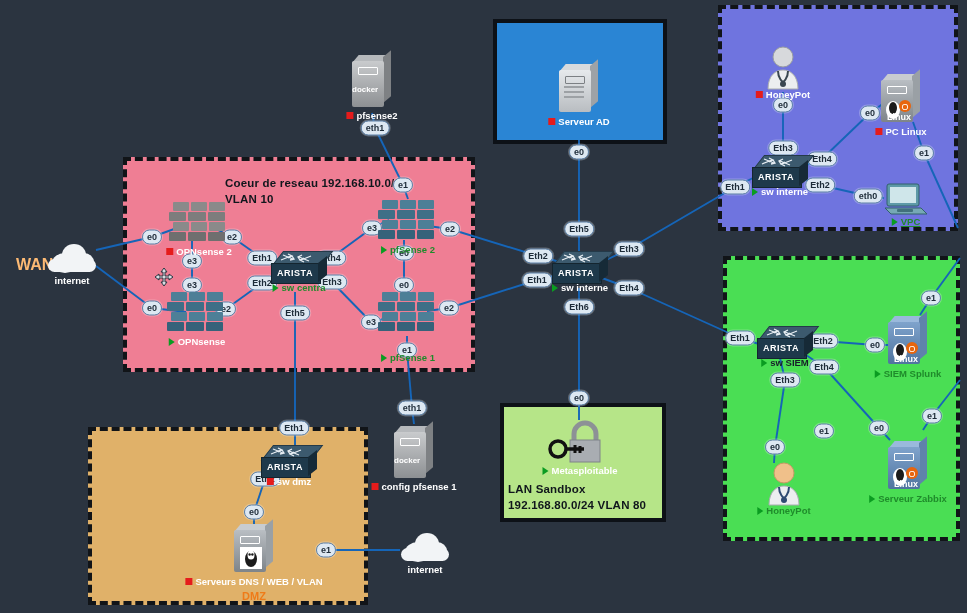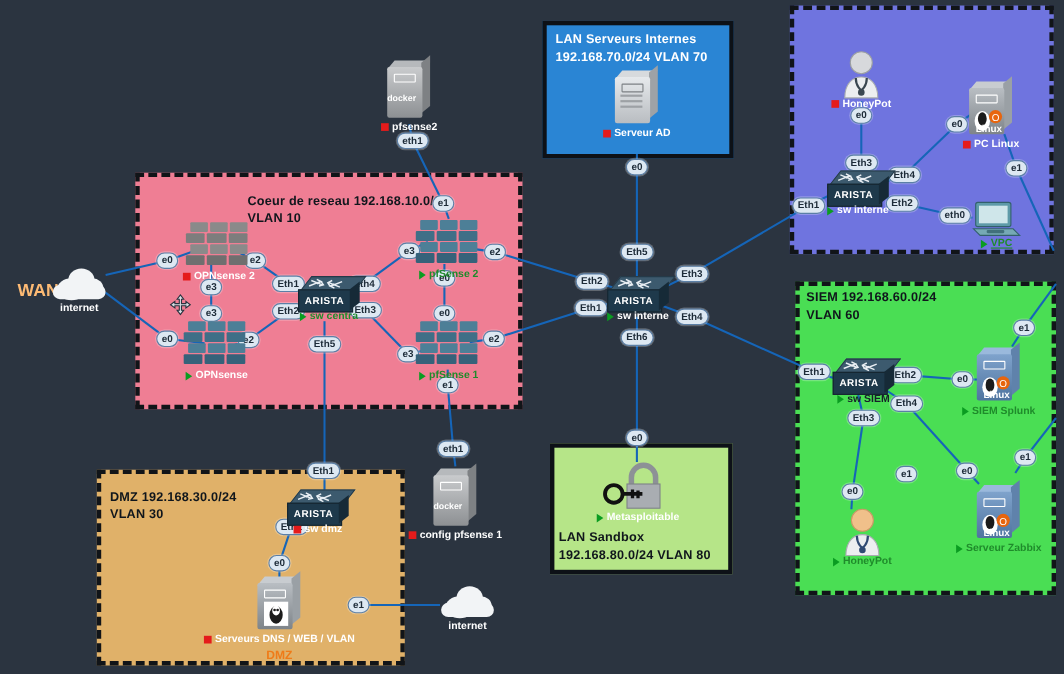--- a/index.html
+++ b/index.html
@@ -96,26 +96,20 @@
 
   <div class="zone zone-dashed" style="left:123px;top:157px;width:352px;height:215px;background:#ef7e94;"></div>
   <div class="zone zone-solid" style="left:493px;top:19px;width:174px;height:125px;background:#2a85d4;"></div>
   <div class="zone zone-dashed" style="left:718px;top:5px;width:240px;height:226px;background:#6f74df;"></div>
   <div class="zone zone-dashed" style="left:723px;top:256px;width:237px;height:285px;background:#4ade54;"></div>
   <div class="zone zone-dashed" style="left:88px;top:427px;width:280px;height:178px;background:#e0b169;"></div>
   <div class="zone zone-solid" style="left:500px;top:403px;width:166px;height:119px;background:#b6e588;"></div>
 
   <div class="zone-title" style="left:225px;top:175px;">Coeur de reseau 192.168.10.0/24
 VLAN 10</div>
-  <div class="zone-title light" style="left:505px;top:28px;">LAN Serveurs Internes
-192.168.70.0/24 VLAN 70</div>
-  <div class="zone-title" style="left:733px;top:263px;">SIEM 192.168.60.0/24
-VLAN 60</div>
-  <div class="zone-title" style="left:100px;top:444px;">DMZ 192.168.30.0/24
-VLAN 30</div>
   <div class="zone-title" style="left:508px;top:481px;">LAN Sandbox
 192.168.80.0/24 VLAN 80</div>
 
   <div class="wan-label" style="left:16px;top:256px;">WAN</div>
 
   <svg id="links">
     <g stroke="#1565b8" stroke-width="1.9" fill="none">
 
       <line x1="96" y1="250" x2="152" y2="237"></line>
       <line x1="96" y1="266" x2="152" y2="308"></line>
@@ -396,21 +390,21 @@
         <div class="brk" style="background:#4d7f97;"></div>
           <div class="brk" style="background:#4d7f97;"></div>
           <div class="brk" style="background:#4d7f97;"></div>
       </div>
       <div class="row" style="top:30px;left:-4px;width:56px;">
         <div class="brk" style="background:#36627a;"></div>
           <div class="brk" style="background:#36627a;"></div>
           <div class="brk" style="background:#36627a;"></div>
       </div>
     </div>
-    <div class="lbl lbl-green" style="top:24px;">
+    <div class="lbl lbl-green" style="top:40px;">
       <span class="st-run"></span>
       <span>pfSense 1</span>
     </div>
   </div>
 
   <div class="node" style="left:299px;top:268px;">
     <div class="art sw">
       <div class="top"></div>
       <svg class="arrows" viewBox="0 0 34 12">
           <g stroke="#e8eef3" stroke-width="1.3" fill="none">

